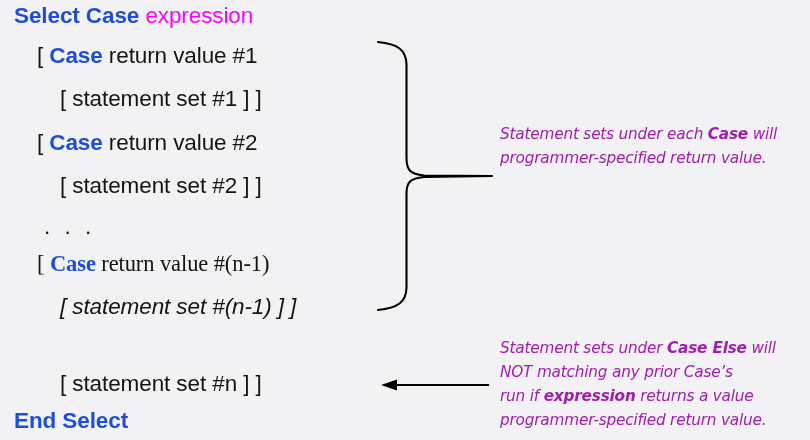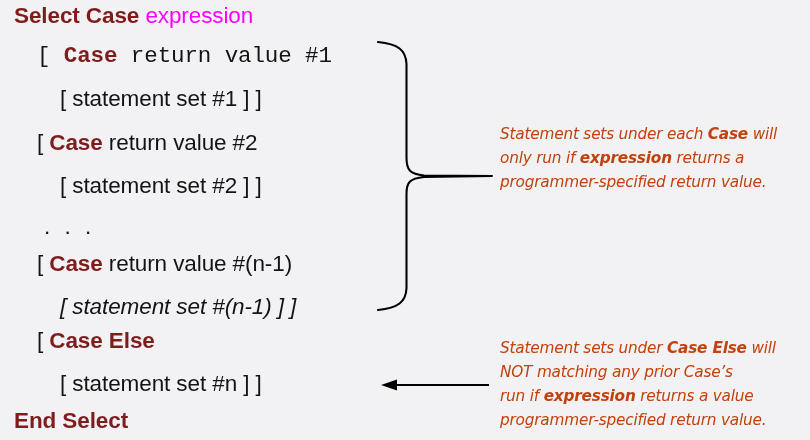--- a/index.html
+++ b/index.html
@@ -31,21 +31,21 @@
   }
   .code-line {
     position: absolute;
     white-space: nowrap;
     font-size: 22.5px;
     line-height: 1;
     color: #1a1a1a;
     letter-spacing: -0.1px;
   }
   .kw {
-    color: #7f1d1d;
+    color: #1d4ed8;
     font-weight: bold;
   }
   .expr {
     color: #ff00ff;
     font-weight: normal;
   }
   .plain {
     color: #141414;
     font-weight: normal;
   }
@@ -62,21 +62,21 @@
   .ind1 { left: 37px; }
   .ind2 { left: 60px; text-align: center; }
 
   
   .note {
     position: absolute;
     font-family: "DejaVu Sans", "Liberation Sans", sans-serif;
     font-style: italic;
     font-size: 15.3px;
     line-height: 24px;
-    color: #c2410c;
+    color: #a21caf;
     width: 310px;
     letter-spacing: -0.2px;
   }
   .note b {
     font-weight: bold;
     font-style: italic;
   }
   #note-case   { left: 500px; top: 122px; }
   #note-else   { left: 500px; top: 336px; }
 
@@ -94,49 +94,46 @@
 <body style="background: rgb(242, 242, 244);">
 
 <div id="canvas">
 
   <div class="code-block">
 
     <div class="code-line ind0" style="top:5px;">
       <span class="kw">Select Case</span><span class="plain"> </span><span class="expr">expression</span>
     </div>
 
-    <div class="code-line ind1" style="top:45px;font-family:Liberation Mono, monospace;">
+    <div class="code-line ind1" style="top:45px;">
       <span class="plain">[ </span><span class="kw">Case</span><span class="plain"> return value #1</span>
     </div>
 
     <div class="code-line ind2" style="top:88px;">
       <span class="plain">[ statement set #1 ] ]</span>
     </div>
 
     <div class="code-line ind1" style="top:132px;">
       <span class="plain">[ </span><span class="kw">Case</span><span class="plain"> return value #2</span>
     </div>
 
     <div class="code-line ind2" style="top:175px;">
       <span class="plain">[ statement set #2 ] ]</span>
     </div>
 
     <div class="ellipsis" style="left:44px; top:214px;">. . .</div>
 
-    <div class="code-line ind1" style="top:253px;">
+    <div class="code-line ind1" style="top:253px;font-family:Liberation Serif, serif;">
       <span class="plain">[ </span><span class="kw">Case</span><span class="plain"> return value #(n-1)</span>
     </div>
 
     <div class="code-line ind2" style="top:296px;font-style:italic;">
       <span class="plain">[ statement set #(n-1) ] ]</span>
     </div>
 
-    <div class="code-line ind1" style="top:330px;">
-      <span class="plain">[ </span><span class="kw">Case Else</span>
-    </div>
 
     <div class="code-line ind2" style="top:373px;">
       <span class="plain">[ statement set #n ] ]</span>
     </div>
 
     <div class="code-line ind0" style="top:410px;text-align:center;">
       <span class="kw">End Select</span>
     </div>
 
   </div>
@@ -154,23 +151,20 @@
              C 406 302, 398 308, 378 310"></path>
 
     <line id="arrow-shaft" x1="489" y1="385" x2="392" y2="385" stroke="#000000" stroke-width="2.2"></line>
     <polygon id="arrow-head" points="381,385 397,379.5 397,390.5" fill="#000000"></polygon>
   </svg>
 
   <div class="note" id="note-case">
     <div>
       <span>Statement sets under each </span><b>Case</b><span> will</span>
     </div>
-    <div>
-      <span>only run if </span><b>expression</b><span> returns a</span>
-    </div>
     <div>programmer-specified return value.</div>
   </div>
 
   <div class="note" id="note-else">
     <div>
       <span>Statement sets under </span><b>Case Else</b><span> will</span>
     </div>
     <div>NOT matching any prior Case’s</div>
     <div>
       <span>run if </span><b>expression</b><span> returns a value</span>

